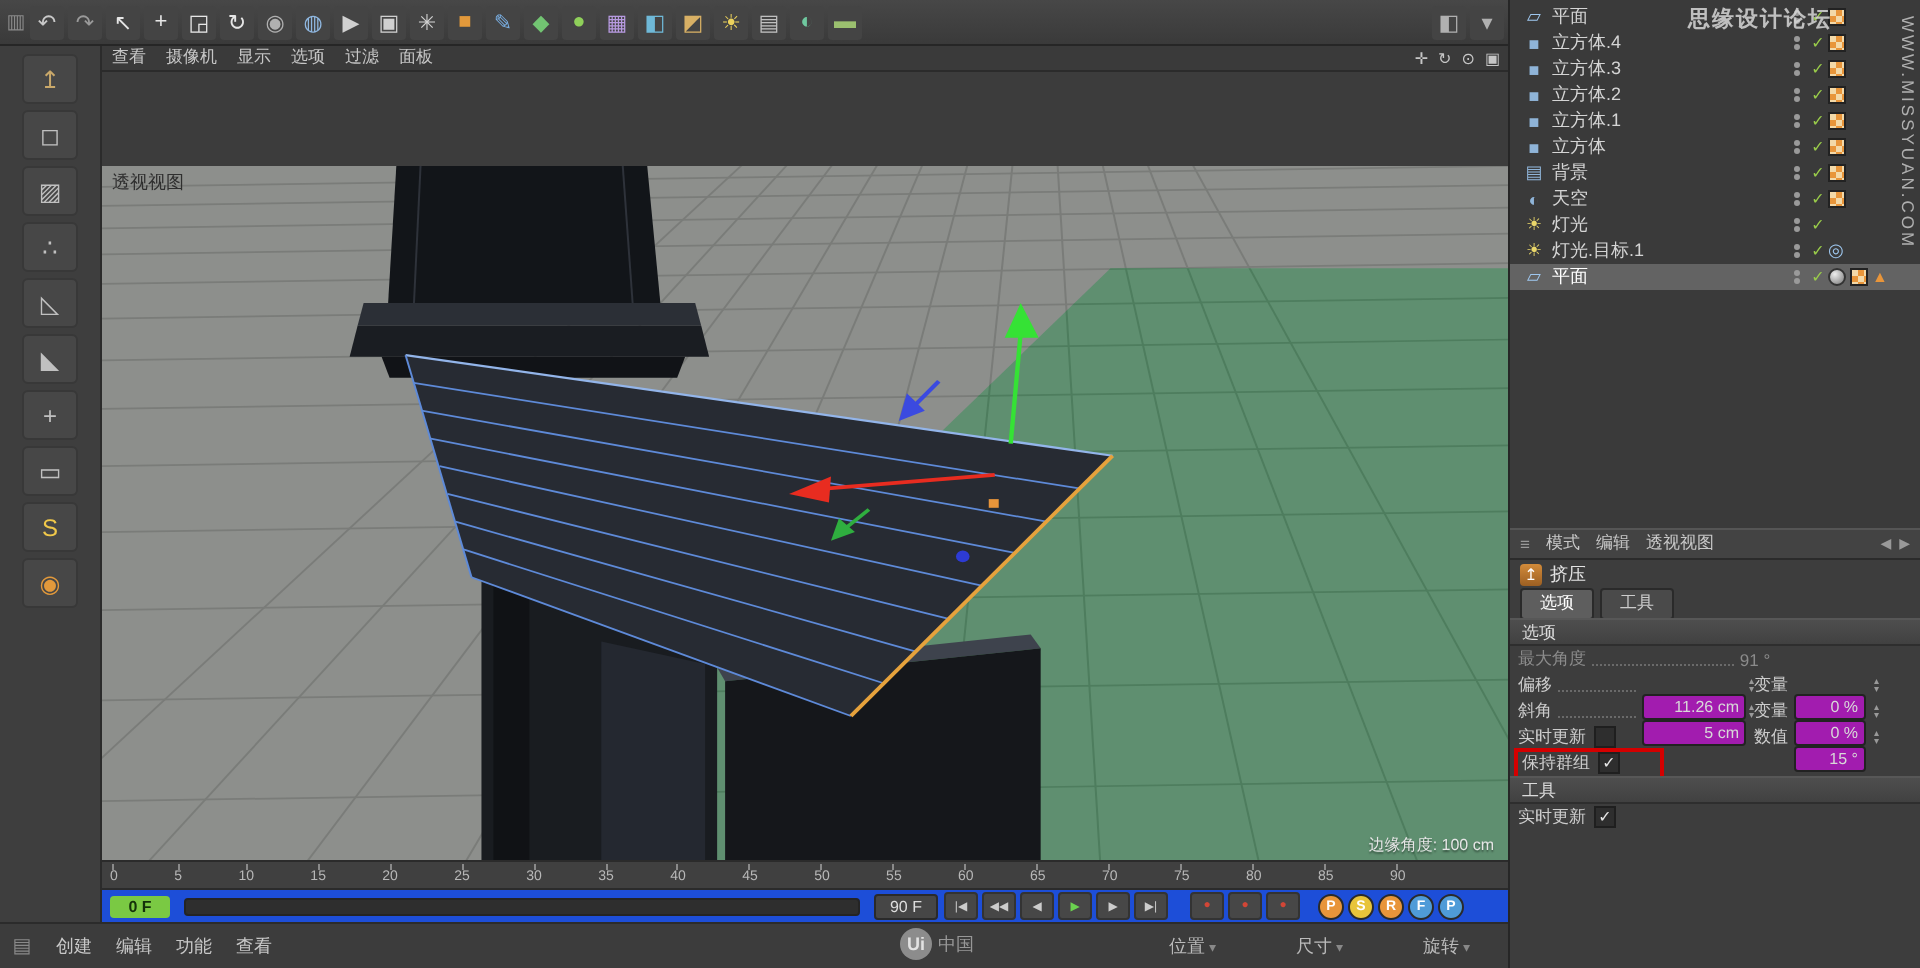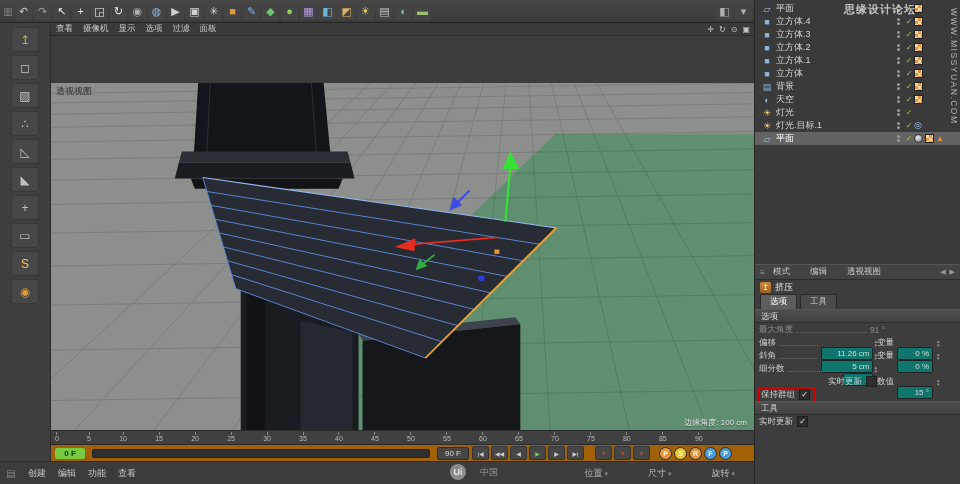--- a/index.html
+++ b/index.html
@@ -37,37 +37,37 @@
   .viewport svg{position:absolute;inset:0;width:100%;height:100%;display:block;}
   .vp-label{position:absolute;left:5px;top:2px;color:#2f2f2f;font-size:9px;z-index:3;}
   .vp-grid-label{position:absolute;right:8px;bottom:2px;color:#e6e6e6;font-size:8px;
                  text-shadow:0 1px 1px rgba(0,0,0,.45);z-index:3;}
   
   .ruler{height:13px;background:#404040;display:flex;justify-content:space-between;
          padding:0 52px 0 4px;flex:none;}
   .tick{display:flex;flex-direction:column;align-items:center;justify-content:flex-start;}
   .tick-line{width:1px;height:3px;background:#8a8a8a;margin-top:1px;}
   .tick-num{font-size:7px;color:#b8b8b8;line-height:8px;}
-  .transport{height:16px;background:#a16207;border-top:1px solid #2b2b2b;display:flex;
+  .transport{height:16px;background:#1d4ed8;border-top:1px solid #2b2b2b;display:flex;
              align-items:center;padding:0 4px;gap:3px;flex:none;}
   .frame-chip{height:11px;min-width:24px;padding:0 3px;border-radius:2px;font-size:8px;
               display:flex;align-items:center;justify-content:center;flex:none;}
   .frame-chip.current{background:var(--marker-green);color:#14320a;font-weight:bold;}
   .frame-chip.end{background:#464646;border:1px solid #2a2a2a;color:#ddd;}
   .tl-track{flex:1;height:7px;background:#2e2e2e;border:1px solid #242424;border-radius:2px;margin:0 4px;}
   .t-btn{width:15px;height:12px;background:#474747;border:1px solid #333;border-radius:2px;
          display:flex;align-items:center;justify-content:center;font-size:6px;color:#ccc;flex:none;}
   .chip{width:11px;height:11px;border-radius:50%;display:flex;align-items:center;justify-content:center;
         font-size:7px;color:#fff;font-weight:bold;border:1px solid #2a2a2a;flex:none;}
   .t-spacer{width:16px;flex:none;}
   
   .bottom-bar{height:22px;background:#3c3c3c;border-top:1px solid #2b2b2b;display:flex;
               align-items:center;padding:0 6px;gap:12px;position:relative;flex:none;}
   .mm-menu{color:#c8c8c8;}
-  .ui-logo{position:absolute;left:450px;top:2px;display:flex;align-items:center;gap:14px;opacity:.85;}
+  .ui-logo{position:absolute;left:450px;top:2px;display:flex;align-items:center;gap:3px;opacity:.85;}
   .ui-circle{width:16px;height:16px;border-radius:50%;background:#9a9a9a;color:#fff;font-weight:bold;
              font-size:9px;display:flex;align-items:center;justify-content:center;}
   .ui-text{color:#a8a8a8;font-size:9px;}
   .coords{margin-left:auto;display:flex;gap:40px;padding-right:14px;}
   .coord-label{color:#bbb;}
   .coord-label .arrow{color:#888;font-size:7px;margin-left:2px;}
   
   .right-panel{position:absolute;right:0;top:0;width:205px;height:484px;background:#3a3a3a;
                border-left:1px solid #262626;display:flex;flex-direction:column;}
   .om{height:262px;overflow:hidden;background:#3a3a3a;padding-top:2px;}
@@ -101,35 +101,35 @@
                 color:#fff;font-size:8px;display:flex;align-items:center;justify-content:center;}
   .am-tool-title{color:#e2e2e2;}
   .am-subtabs{height:15px;display:flex;align-items:center;gap:3px;padding:0 5px;}
   .subtab{padding:1px 9px;background:#4a4a4a;border:1px solid #2a2a2a;border-radius:2px;
           font-size:8.5px;color:#ccc;}
   .subtab.active{background:#5e5e5e;color:#fff;}
   .am-section{height:12px;line-height:12px;background:linear-gradient(#4e4e4e,#414141);
               border-top:1px solid #575757;border-bottom:1px solid #2e2e2e;padding:0 6px;
               font-size:8.5px;color:#dcdcdc;}
   .am-row{height:13px;display:flex;align-items:center;padding:0 4px;font-size:8.5px;color:#ccc;}
-  .am-left{display:flex;align-items:center;width:118px;flex:none;justify-content:flex-end;}
+  .am-left{display:flex;align-items:center;width:118px;flex:none;}
   .am-left.wfull{width:100%;}
   .am-right{display:flex;align-items:center;flex:1;gap:3px;}
   .am-label{white-space:nowrap;}
   .dim{color:#8b8b8b;}
   .leader{flex:1;margin:0 3px;border-bottom:1px dotted #6a6a6a;height:6px;min-width:4px;}
-  .am-input{display:flex;align-items:center;background:#0f766e;border:1px solid #222;border-radius:2px;
+  .am-input{display:flex;align-items:center;background:#a21caf;border:1px solid #222;border-radius:2px;
             height:11px;padding:0 3px;color:#d8d8d8;font-size:8px;justify-content:flex-end;flex:none;margin-top:21px;}
   .w46{width:44px;} .w30{width:28px;} .w24{width:22px;}
   .spin{display:flex;flex-direction:column;margin-left:1px;color:#999;}
   .spin i{font-style:normal;font-size:5px;line-height:4px;}
   .cb{width:9px;height:9px;background:#2e2e2e;border:1px solid #1f1f1f;color:#e8e8e8;font-size:8px;
       line-height:9px;text-align:center;margin-left:4px;flex:none;}
   .red-box{display:inline-flex;align-items:center;border:2px solid var(--highlight-red);
-           padding:0 4px 0 2px;margin-left:-2px;}
+           padding:0 20px 0 2px;margin-left:-2px;}
   .am-buttons{display:flex;gap:4px;padding:2px 5px;}
   .am-btn{flex:1;height:13px;background:linear-gradient(#545454,#424242);border:1px solid #2a2a2a;
           border-radius:2px;color:#ccc;font-size:8.5px;text-align:center;line-height:13px;}
   
   .wm-title{position:absolute;right:44px;top:2px;font-size:11px;font-weight:bold;letter-spacing:1px;
             color:rgba(215,215,215,.85);z-index:99;pointer-events:none;}
   .wm-url{position:absolute;right:1px;top:8px;writing-mode:vertical-rl;font-size:8.5px;
           letter-spacing:1.5px;color:rgba(205,205,205,.8);z-index:99;pointer-events:none;}
 </style>
 </head>
@@ -570,21 +570,21 @@
             <i class="tag tag-phong"></i>
             <i class="tag tag-texture"></i>
             <i class="tag tag-selection">▲</i>
           </span>
         </div>
       </div>
 
     <div class="am">
       <div class="am-header">
         <span class="am-burger">≡</span>
-        <span id="am-tabs" style="display:flex;gap:20px">
+        <span id="am-tabs" style="display:flex;gap:8px">
             <span class="am-tab">模式</span>
             <span class="am-tab">编辑</span>
             <span class="am-tab">透视视图</span>
           </span>
         <span class="am-nav">
           <span>◀</span>
           <span>▶</span>
         </span>
       </div>
 
@@ -650,33 +650,20 @@
           <span class="am-input w30">
               <span>0 %</span>
             </span>
           <span class="spin">
               <i>▴</i>
               <i>▾</i>
             </span>
         </div>
       </div>
 
-      <div class="am-row">
-        <div class="am-left">
-          <span class="am-label">细分数</span>
-          <span class="leader"></span>
-          <span class="am-input w24">
-              <span>1</span>
-            </span>
-          <span class="spin">
-              <i>▴</i>
-              <i>▾</i>
-            </span>
-        </div>
-      </div>
 
 
 
       <div class="am-row">
         <div class="am-left">
           <span class="am-label">实时更新</span>
           <span class="cb"></span>
         </div>
         <div class="am-right">
           <span class="am-label">数值</span>

